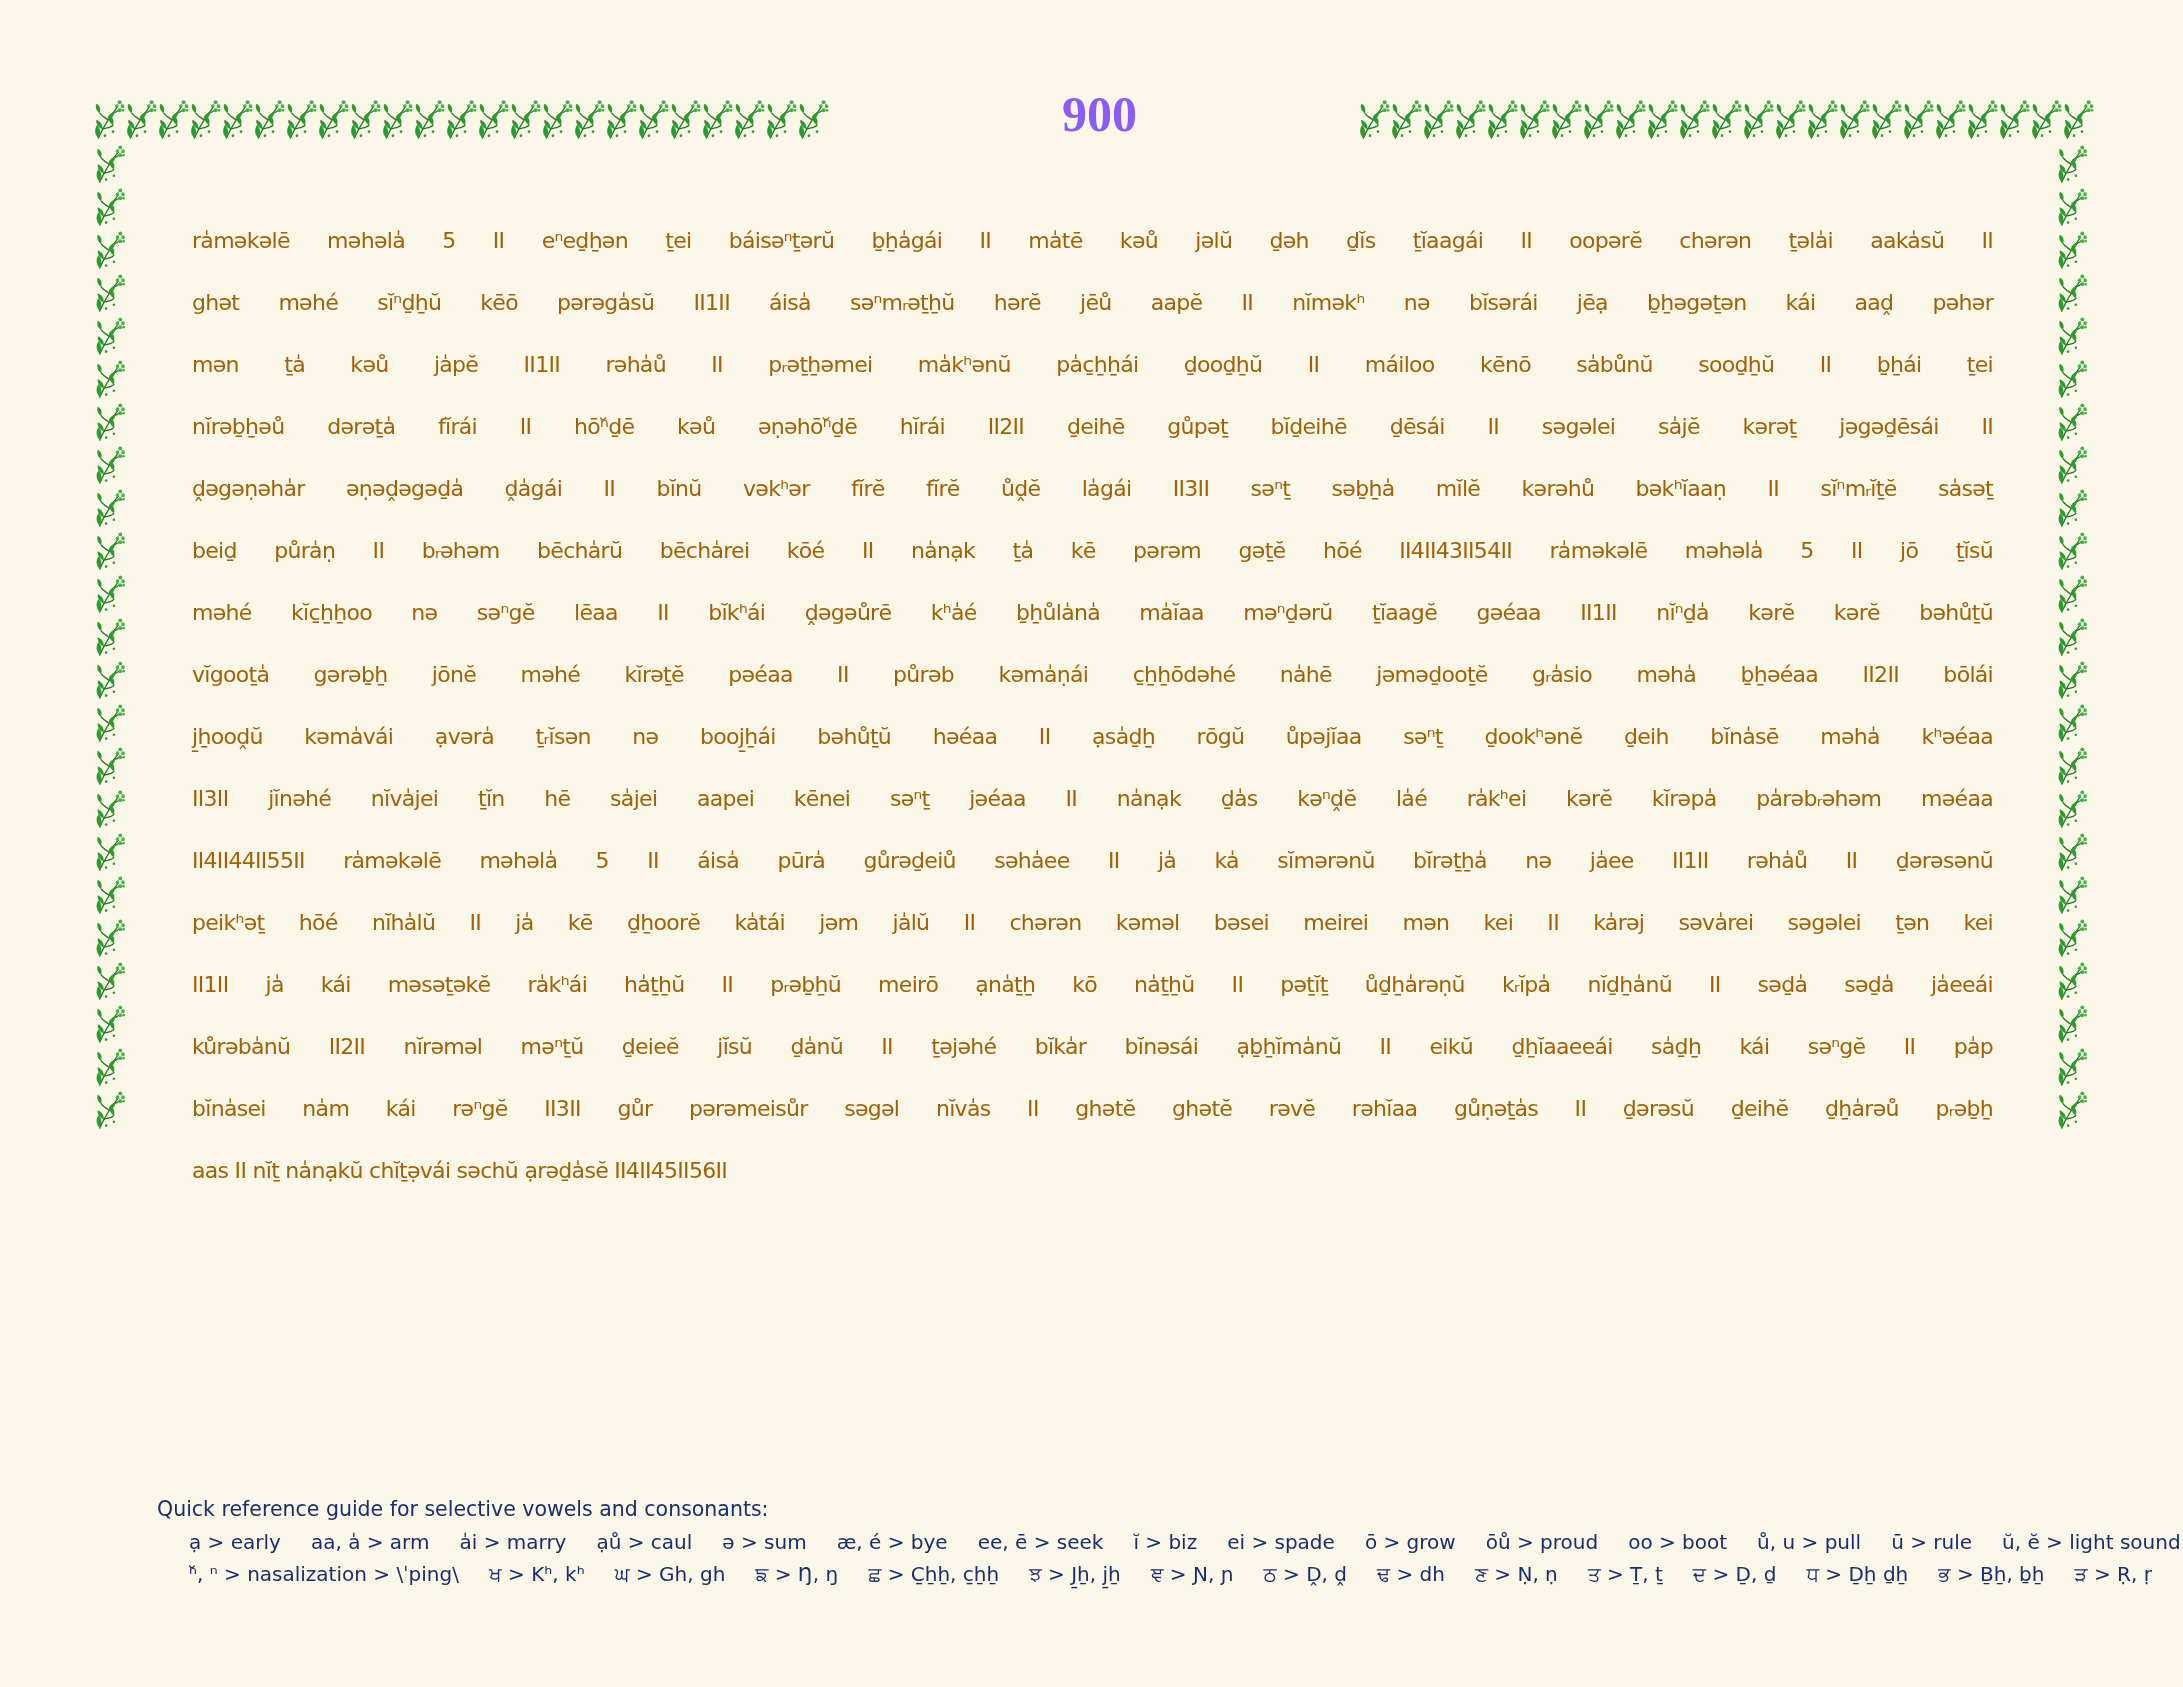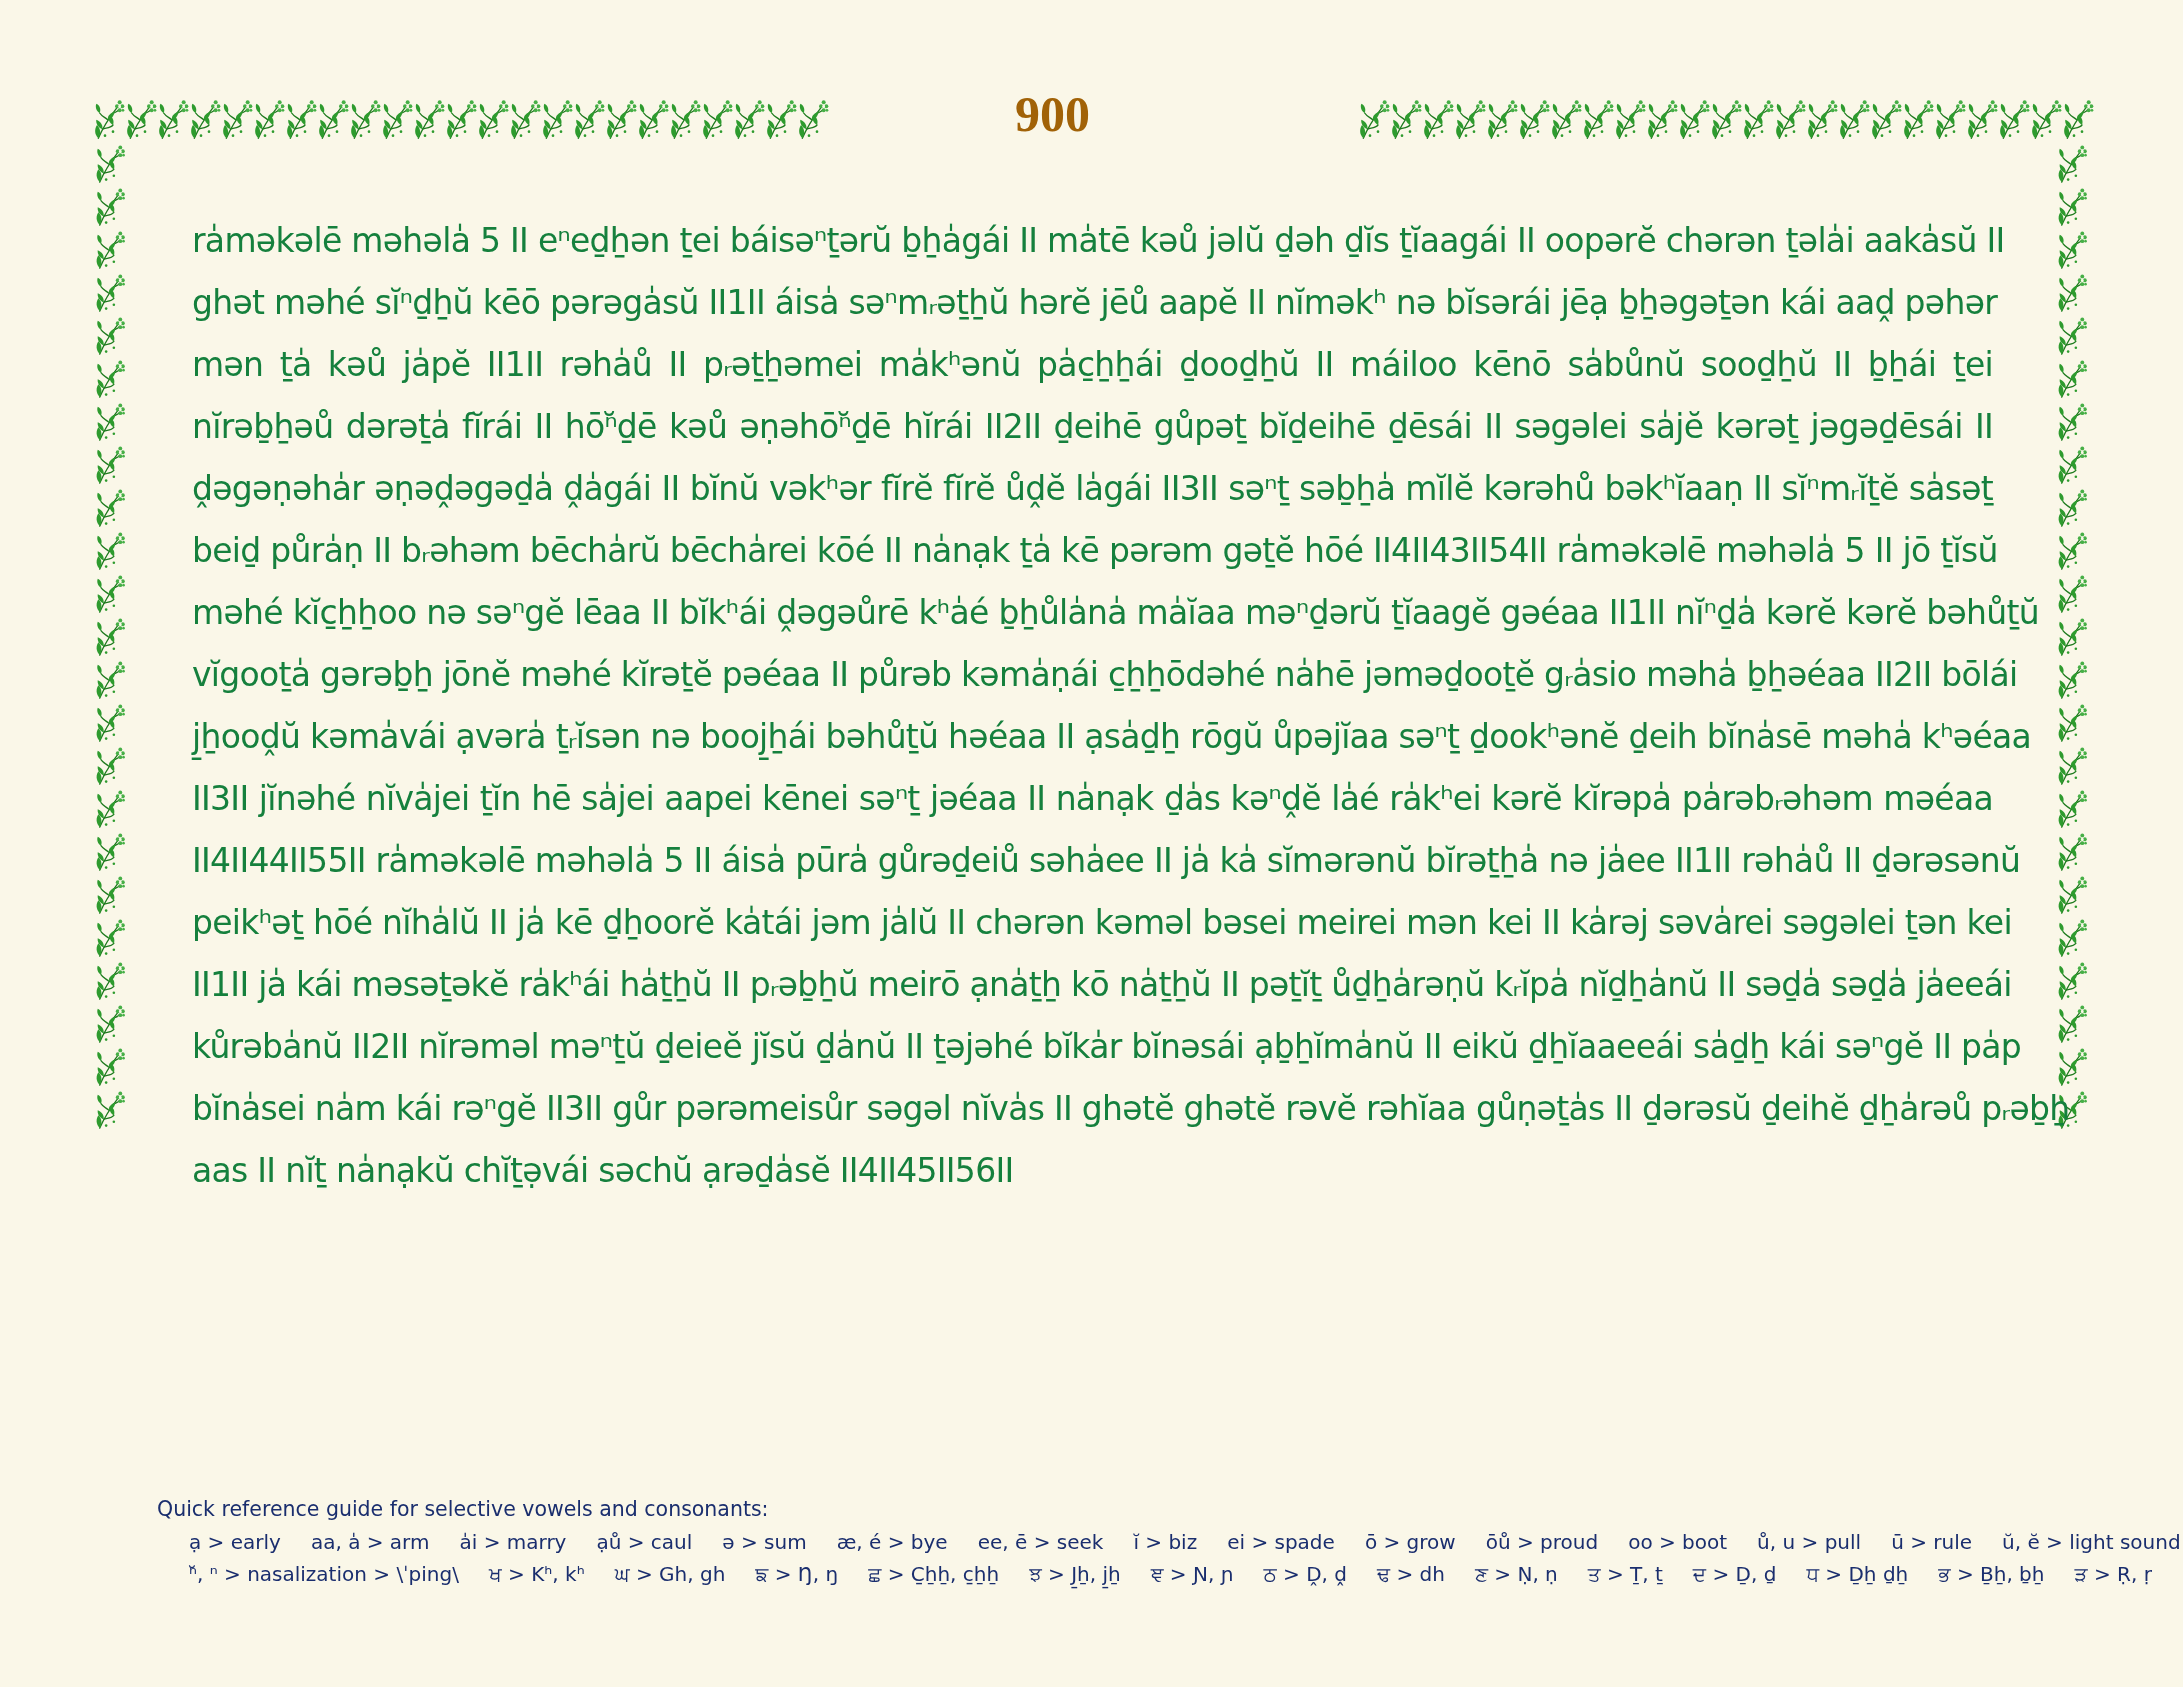--- a/index.html
+++ b/index.html
@@ -12,30 +12,30 @@
   .page{position:absolute;inset:0;}
 
   
   .border-row{position:absolute;display:flex;flex-direction:row;top:97px;height:46px;}
   .border-col{position:absolute;display:flex;flex-direction:column;top:142px;width:37px;}
   .sprig{width:32px;height:44px;flex:0 0 auto;}
   .border-col .sprig{width:34px;height:43px;}
 
   
   .page-number{
-    position:absolute;top:85px;left:920px;width:265px;
+    position:absolute;top:85px;left:967px;width:265px;
     text-align:center;
     font-family:"Liberation Serif","DejaVu Serif",serif;
-    font-weight:bold;font-size:50px;color:#a16207;
+    font-weight:bold;font-size:50px;color:#8b5cf6;
   }
 
   
   .body-text{
     position:absolute;left:192px;top:210px;width:1801px;
-    color:#15803d;font-size:33px;letter-spacing:-0.7px;
+    color:#a16207;font-size:22px;letter-spacing:-0.7px;
     line-height:62px;
   }
   .body-text .bline{
     height:62px;white-space:nowrap;
     text-align:justify;text-align-last:justify;
   }
   .body-text .bline:last-child{text-align-last:left;white-space:normal;}
 
   
   .legend{position:absolute;left:157px;top:1497px;width:1972px;color:#1A2E6E;}

